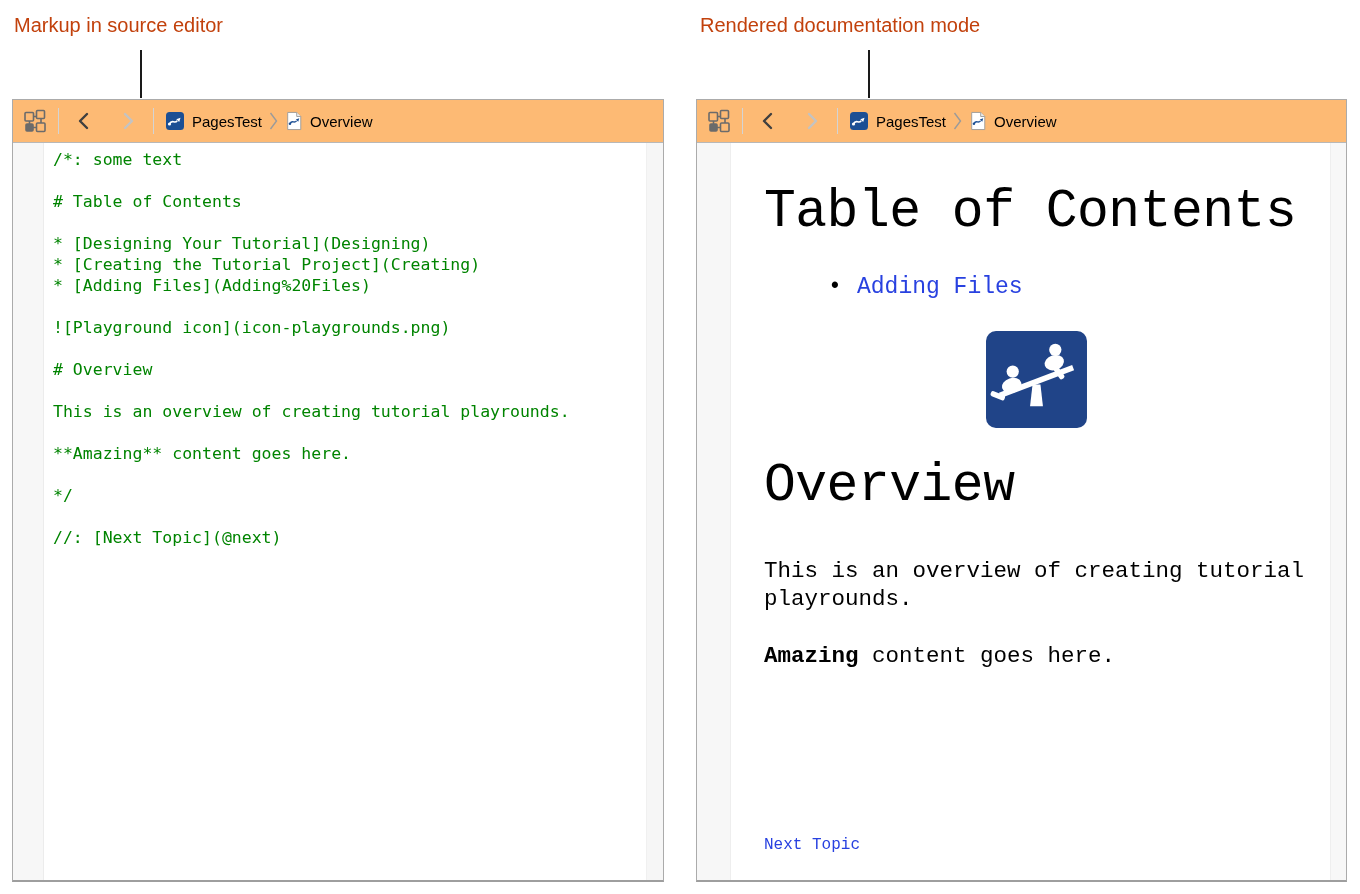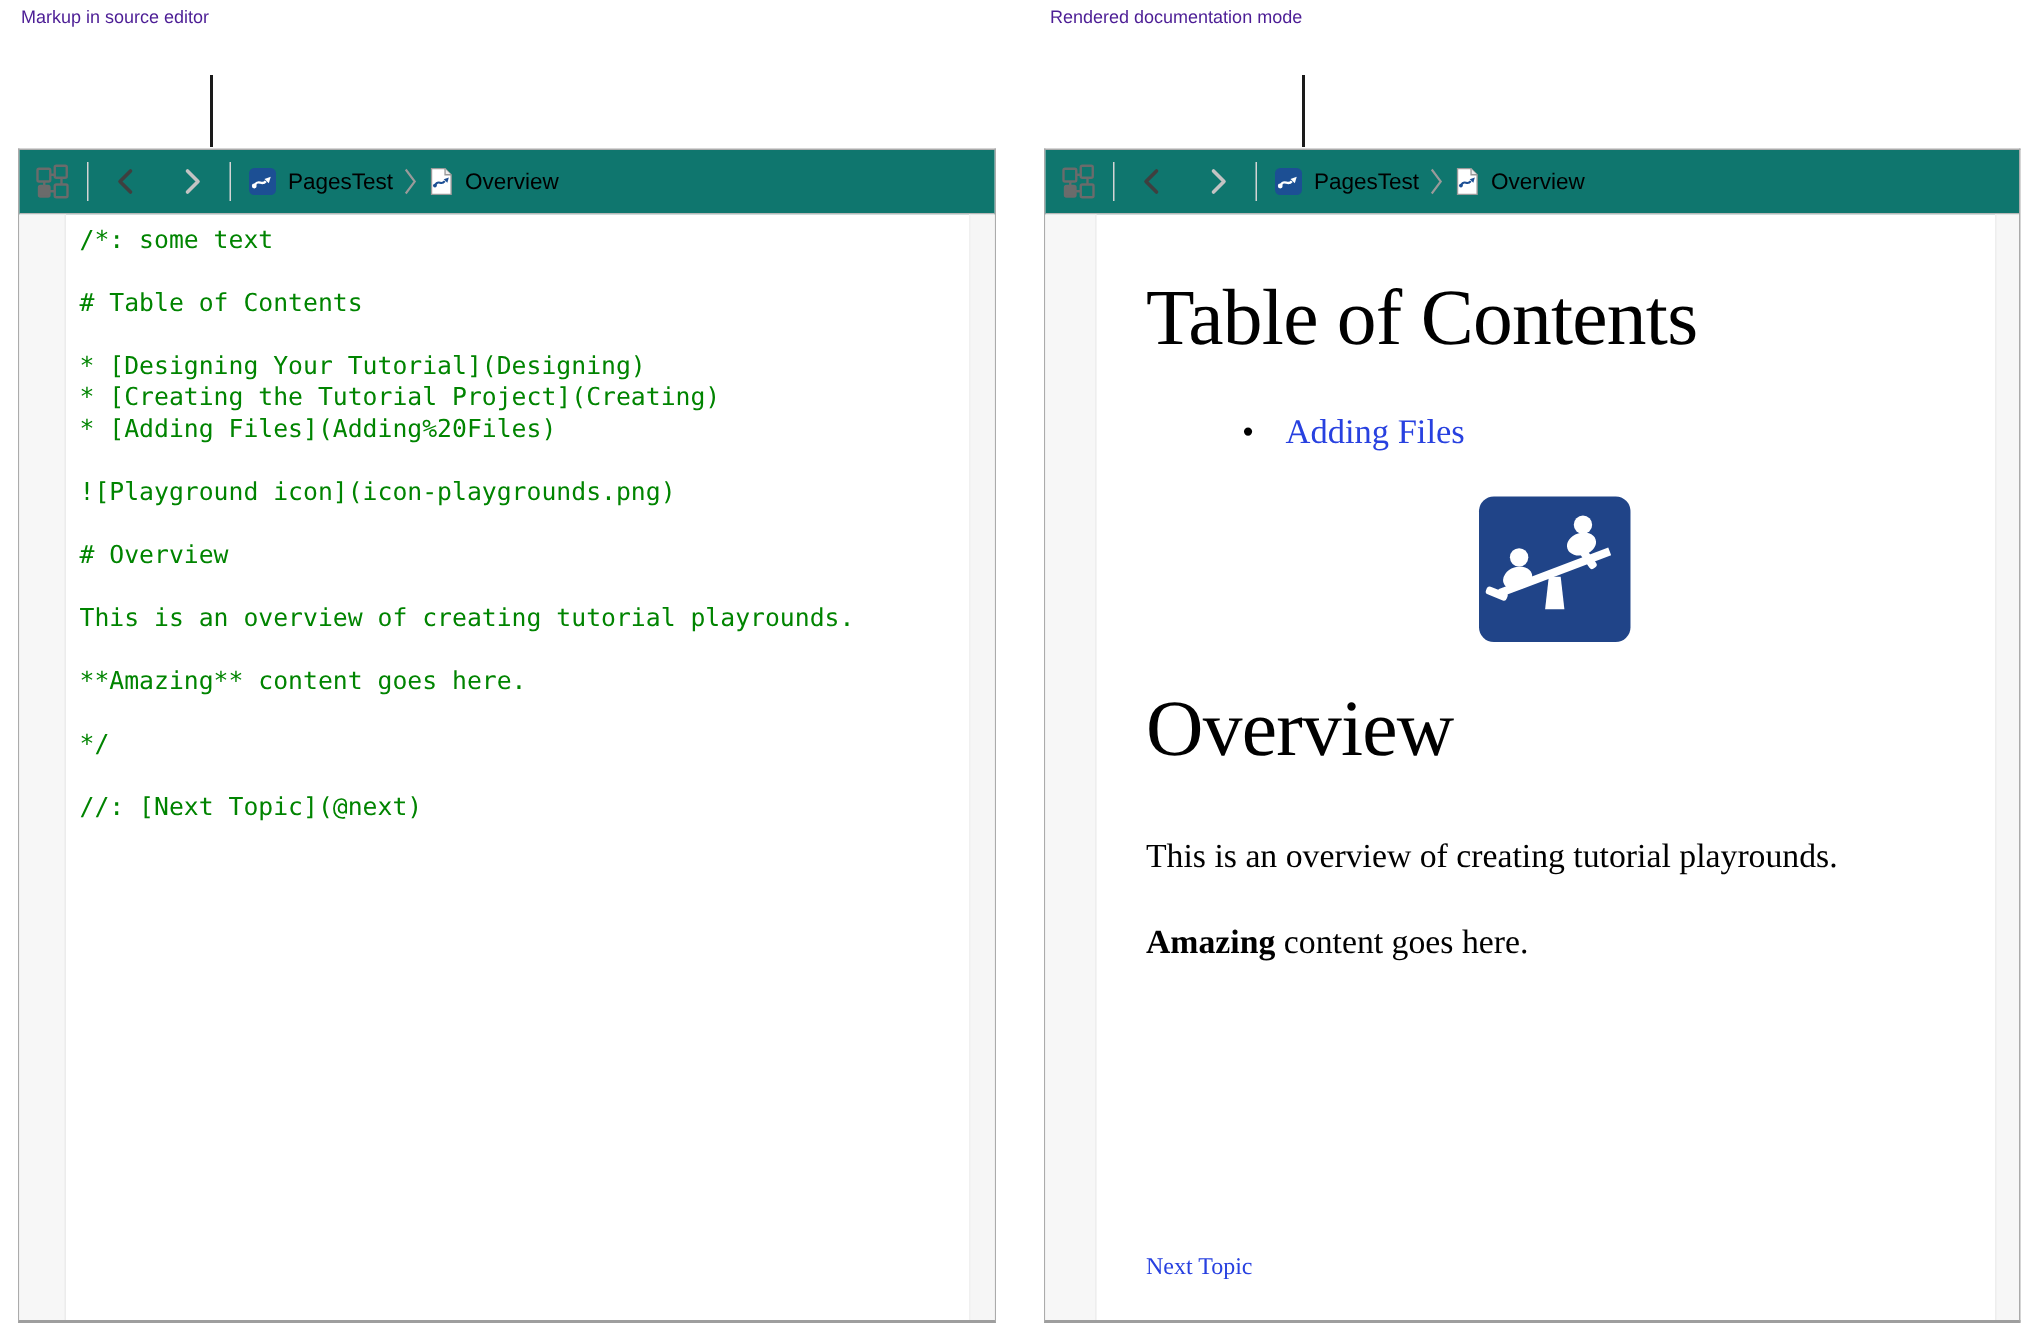--- a/index.html
+++ b/index.html
@@ -1,34 +1,34 @@
 <!DOCTYPE html>
 <html><head>
 <meta charset="utf-8">
 <style>
   * { box-sizing: border-box; margin: 0; padding: 0; }
   html,body { width:1360px; height:894px; background:#fff; overflow:hidden;
     font-family:"Liberation Sans", sans-serif; }
 
   
-  .anno-label { position:absolute; top:4px; font-size:12px; color:#4c1d95; }
+  .anno-label { position:absolute; top:14px; font-size:20px; color:#c2410c; }
   #label-left  { left:14px; }
   #label-right { left:700px; }
   .connector { position:absolute; top:50px; height:48px; width:2px; background:#1a1a1a; }
   #connector-left  { left:140px; }
   #connector-right { left:868px; }
 
   
   .panel { position:absolute; top:99px; height:783px; background:#fff;
     border:1px solid #ababab; border-bottom-width:2px; border-bottom-color:#9e9e9e; }
   #left-panel  { left:12px;  width:652px; }
   #right-panel { left:696px; width:651px; }
 
   
-  .toolbar { height:43px; border-bottom:1px solid #b8b8b8; background:#0f766e;
+  .toolbar { height:43px; border-bottom:1px solid #b8b8b8; background:#fdba74;
     display:flex; align-items:center; padding:0 10px; }
   .tb-btn { display:flex; align-items:center; justify-content:center; cursor:pointer; }
   .tb-sep { width:1px; height:26px; background:#d4d4d4; margin:0 11px; }
   .crumb { display:flex; align-items:center; gap:7px; font-size:15px; font-weight:500;
     color:#000; cursor:pointer; }
   .crumb-chevron { margin:0 7px; display:flex; align-items:center; }
   .nav-back { margin:0 6px; }
   .nav-fwd  { margin:0 6px 0 22px; }
 
   
@@ -43,21 +43,21 @@
   .code-line { min-height:21px; white-space:pre; }
 
   
   .doc-body { position:absolute; top:43px; left:0; right:0; bottom:0; background:#fff; }
   .doc-gutter-left  { position:absolute; left:0; top:0; bottom:0; width:34px;
     background:#f7f7f7; border-right:1px solid #eeeeee; }
   .doc-gutter-right { position:absolute; right:0; top:0; bottom:0; width:16px;
     background:#f7f7f7; border-left:1px solid #eeeeee; }
   .doc-content { position:absolute; left:35px; right:17px; top:0; bottom:0;
     display:flex; flex-direction:column; padding:0 20px 26px 32px;
-    font-family:Liberation Serif, serif; color:#000; overflow:hidden; }
+    font-family:Liberation Mono, monospace; color:#000; overflow:hidden; }
   .doc-h1 { font-size:53px; font-weight:normal; line-height:58px; margin-top:40px;
     letter-spacing:-0.5px; }
   .toc-list { list-style:none; margin-top:30px; padding-left:64px; }
   .toc-list li { position:relative; padding-left:29px; font-size:23px; line-height:33px; }
   .toc-list li::before { content:"\2022"; position:absolute; left:0; color:#000; }
   .doc-link { color:#2841e0; text-decoration:none; cursor:pointer; }
   .doc-image { width:103px; height:99px; margin:26px auto 0; }
   .doc-h2 { font-size:53px; font-weight:normal; line-height:58px; margin-top:28px;
     letter-spacing:-0.5px; }
   .doc-p1 { font-size:22.5px; line-height:28px; margin-top:42px; }

